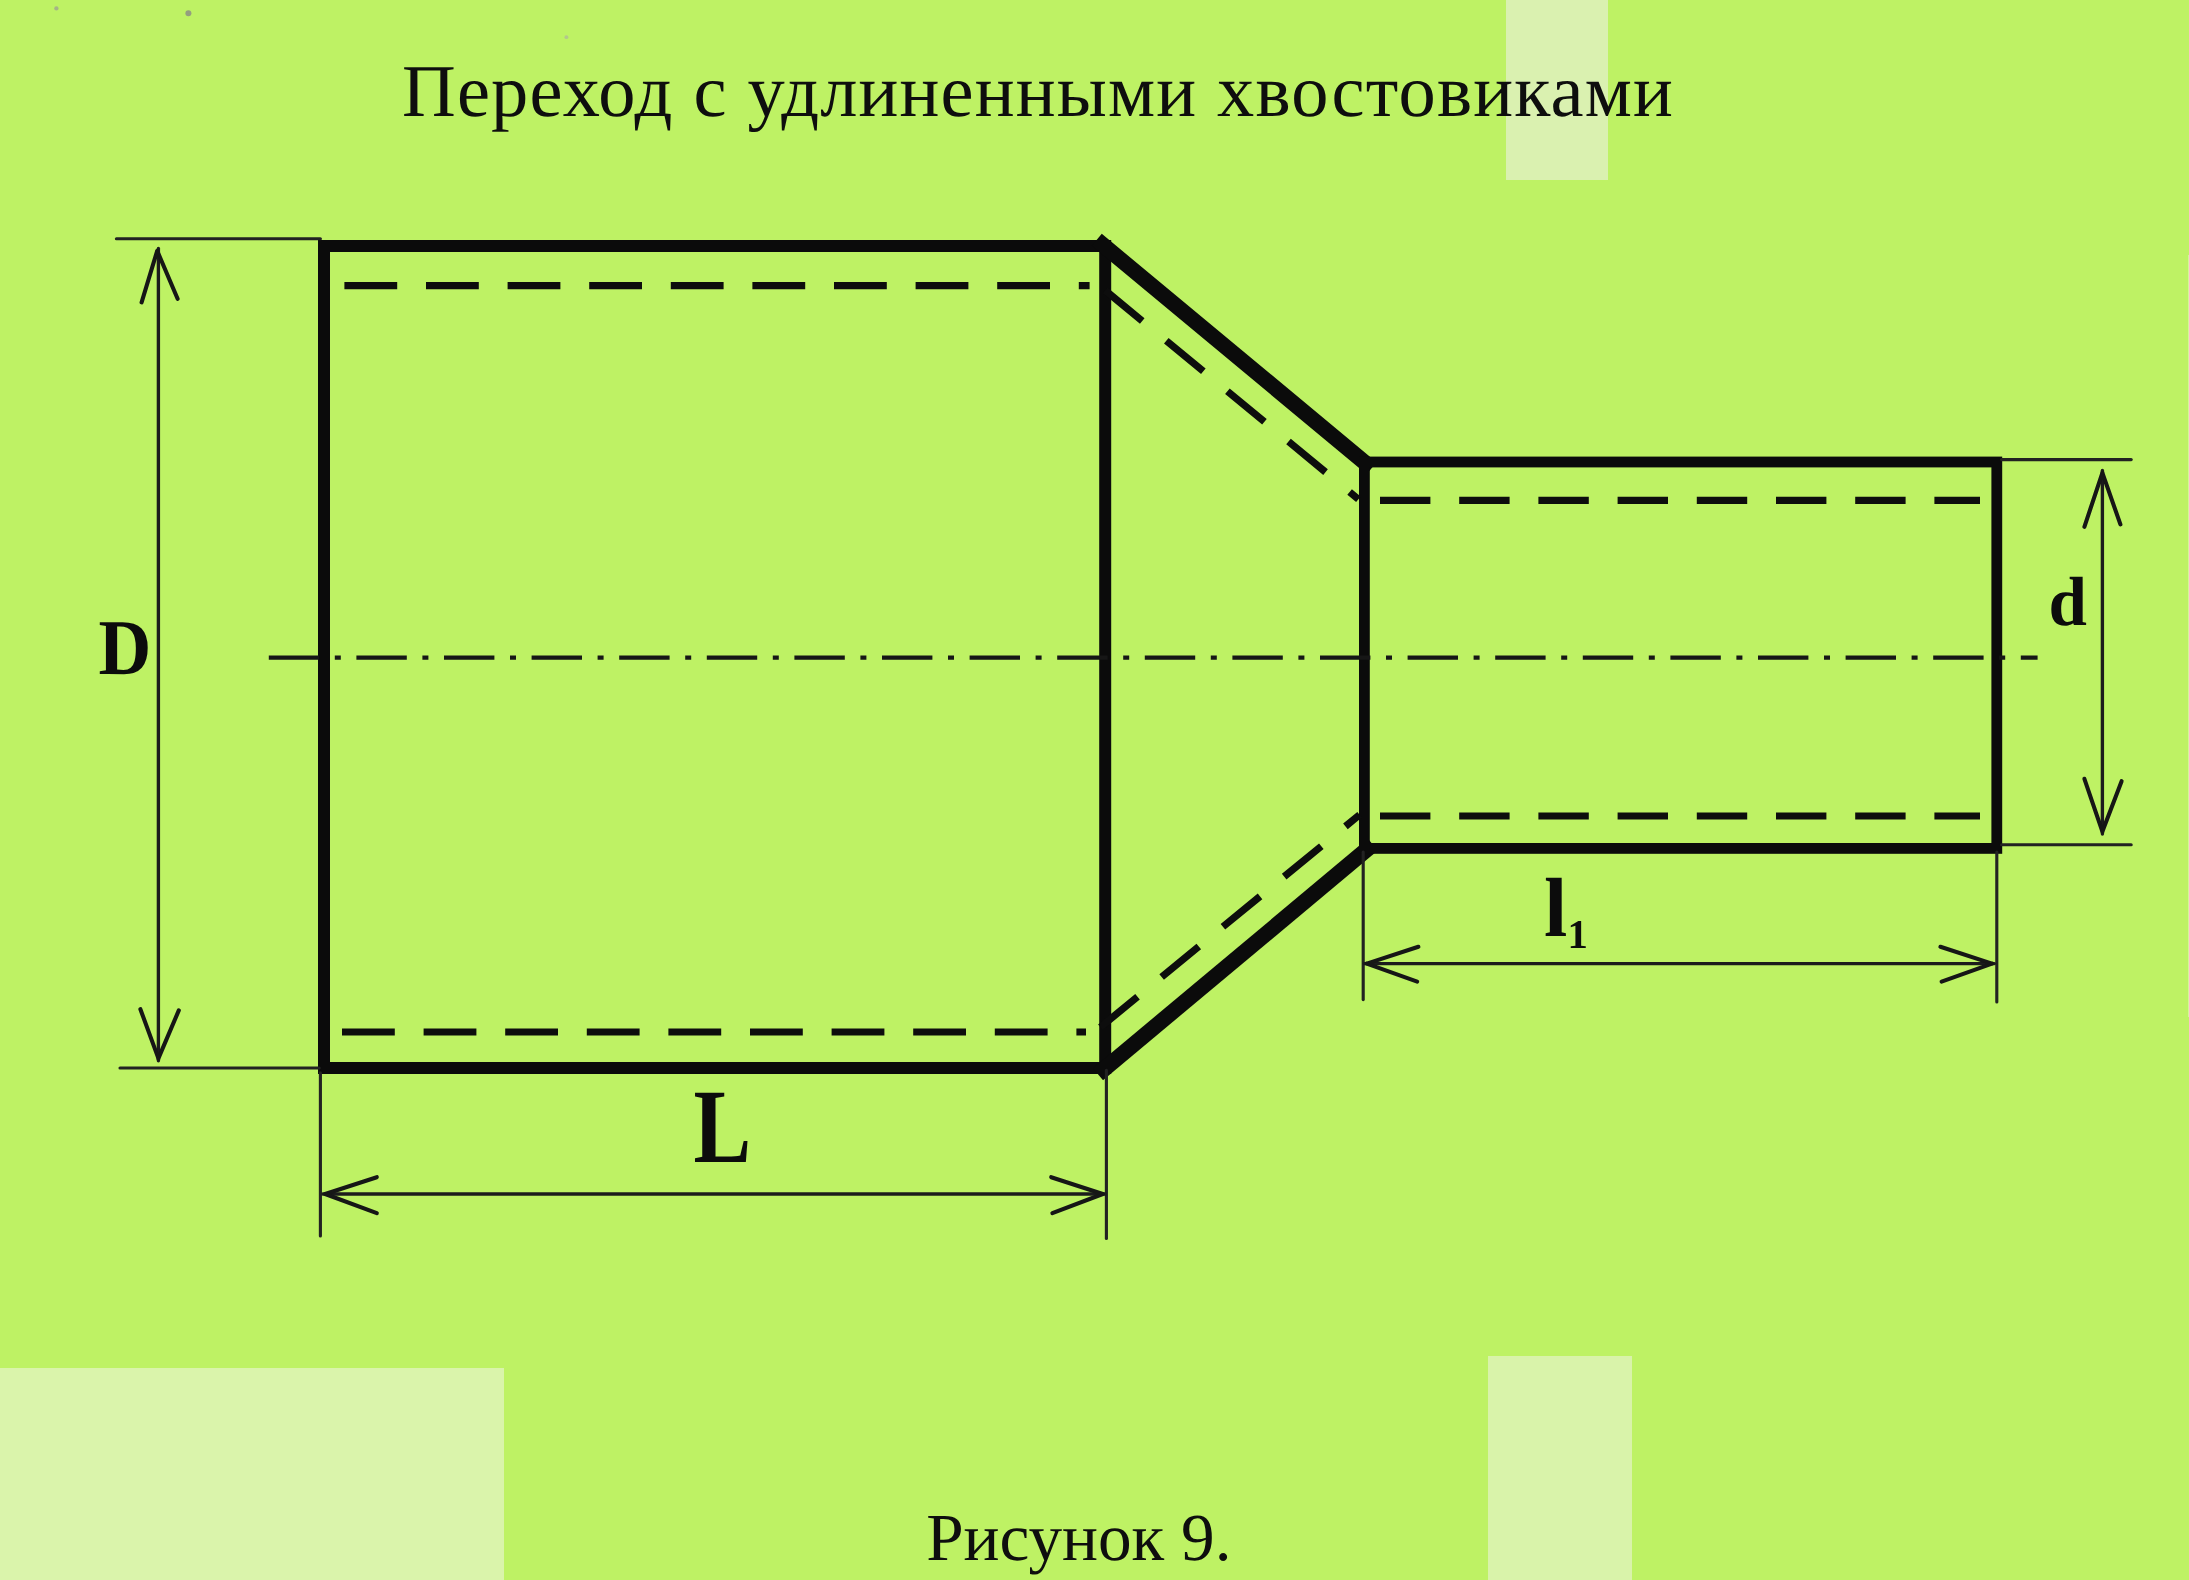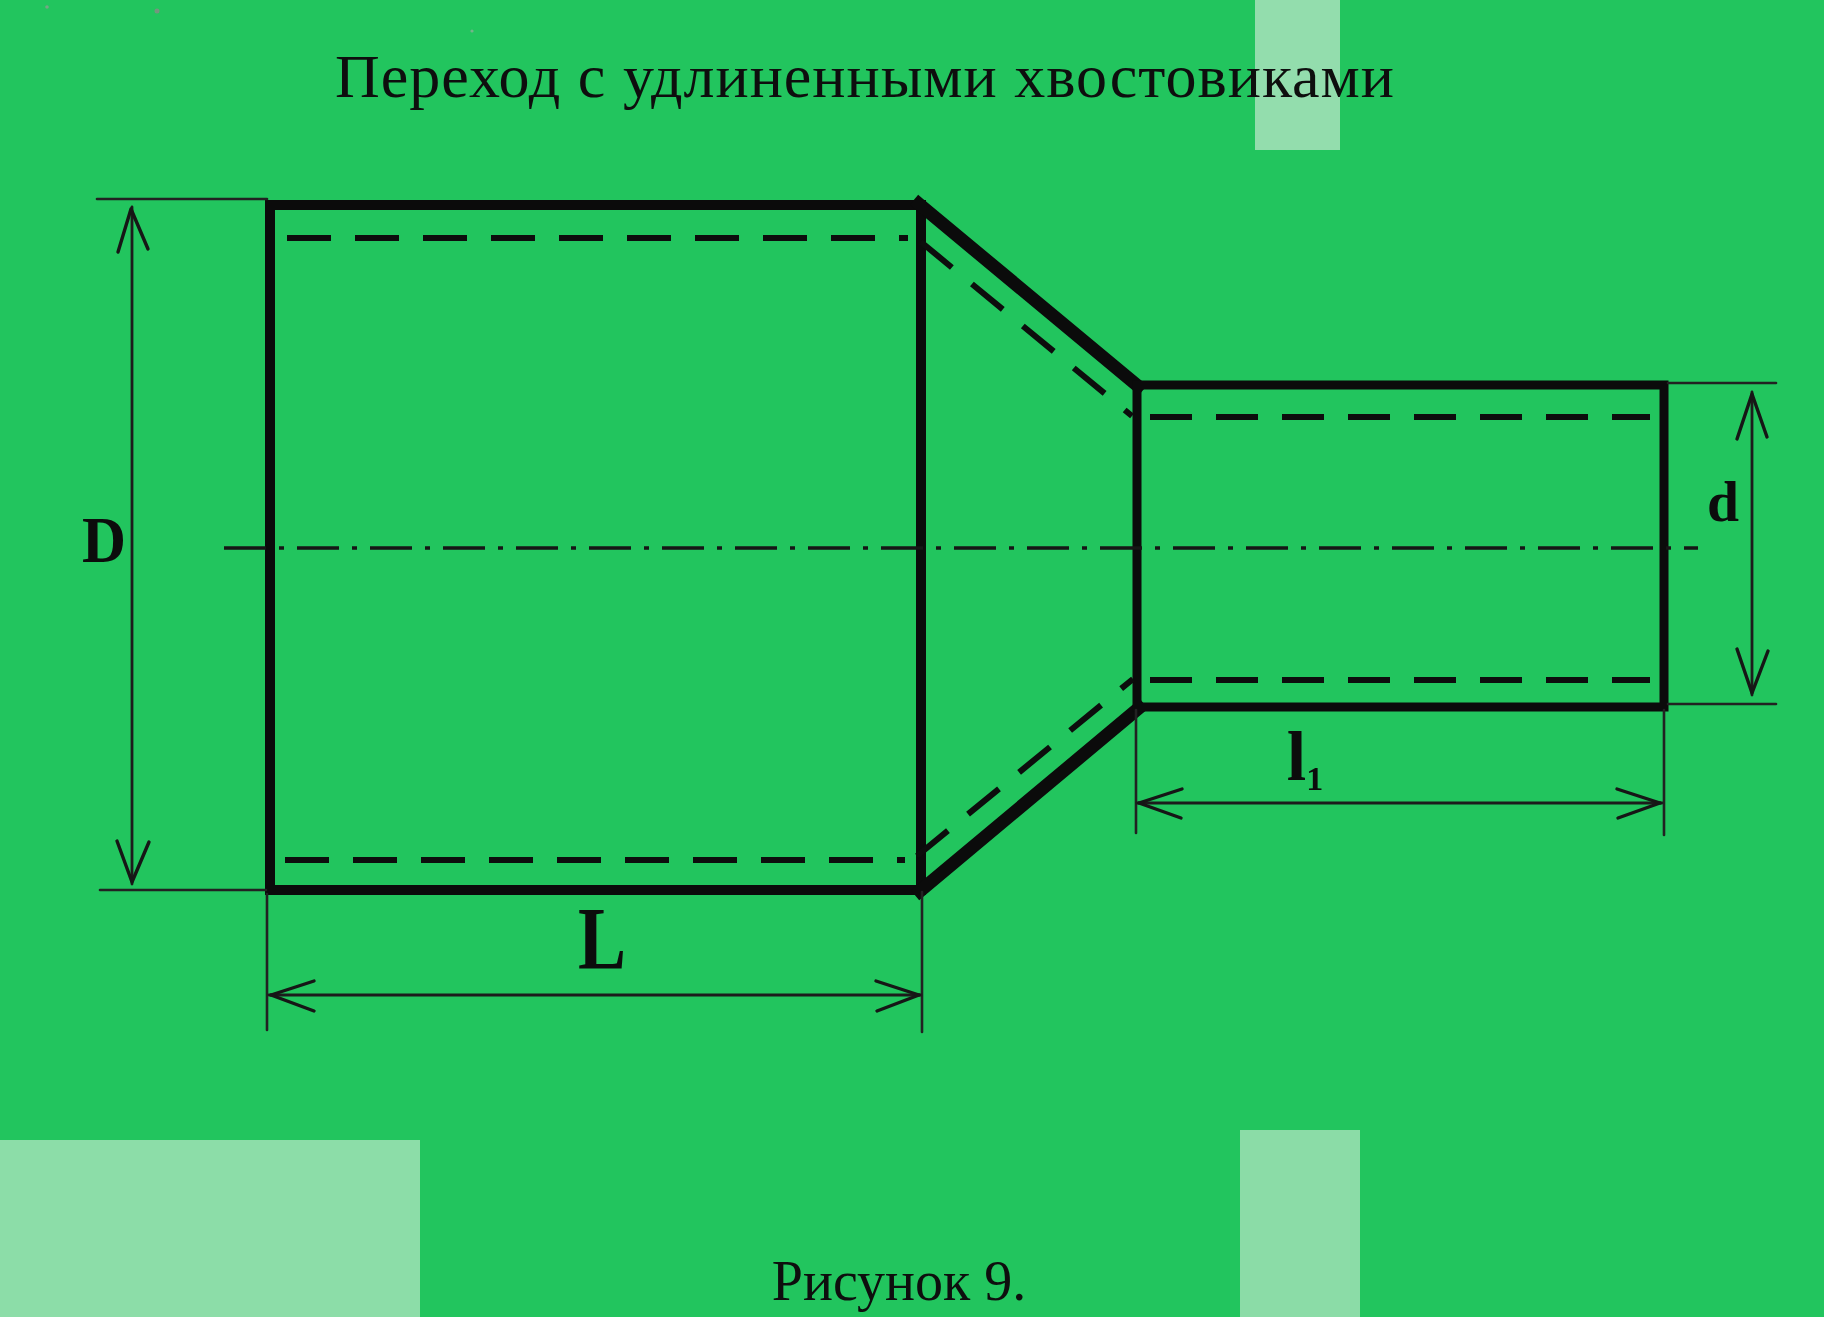--- a/index.html
+++ b/index.html
@@ -1,20 +1,20 @@
 <!DOCTYPE html>
 <html><head>
 <meta charset="utf-8">
 <style>
   html, body { margin: 0; padding: 0; background: #ffffff; }
   .page {
     position: relative;
     width: 1824px;
     height: 1317px;
-    background: #22c55e;
+    background: #bef264;
     overflow: hidden;
     font-family: "Liberation Serif", "DejaVu Serif", serif;
   }
   .page svg { display: block; width: 1824px; height: 1317px; }
 
   
   .outline   { stroke: #0b0b0b; fill: none; stroke-linecap: square; }
   .wall      { stroke: #0d0d0d; fill: none; }
   .center    { stroke: #161616; fill: none; }
   .dim       { stroke: #1c1c1c; fill: none; stroke-linecap: round; }

